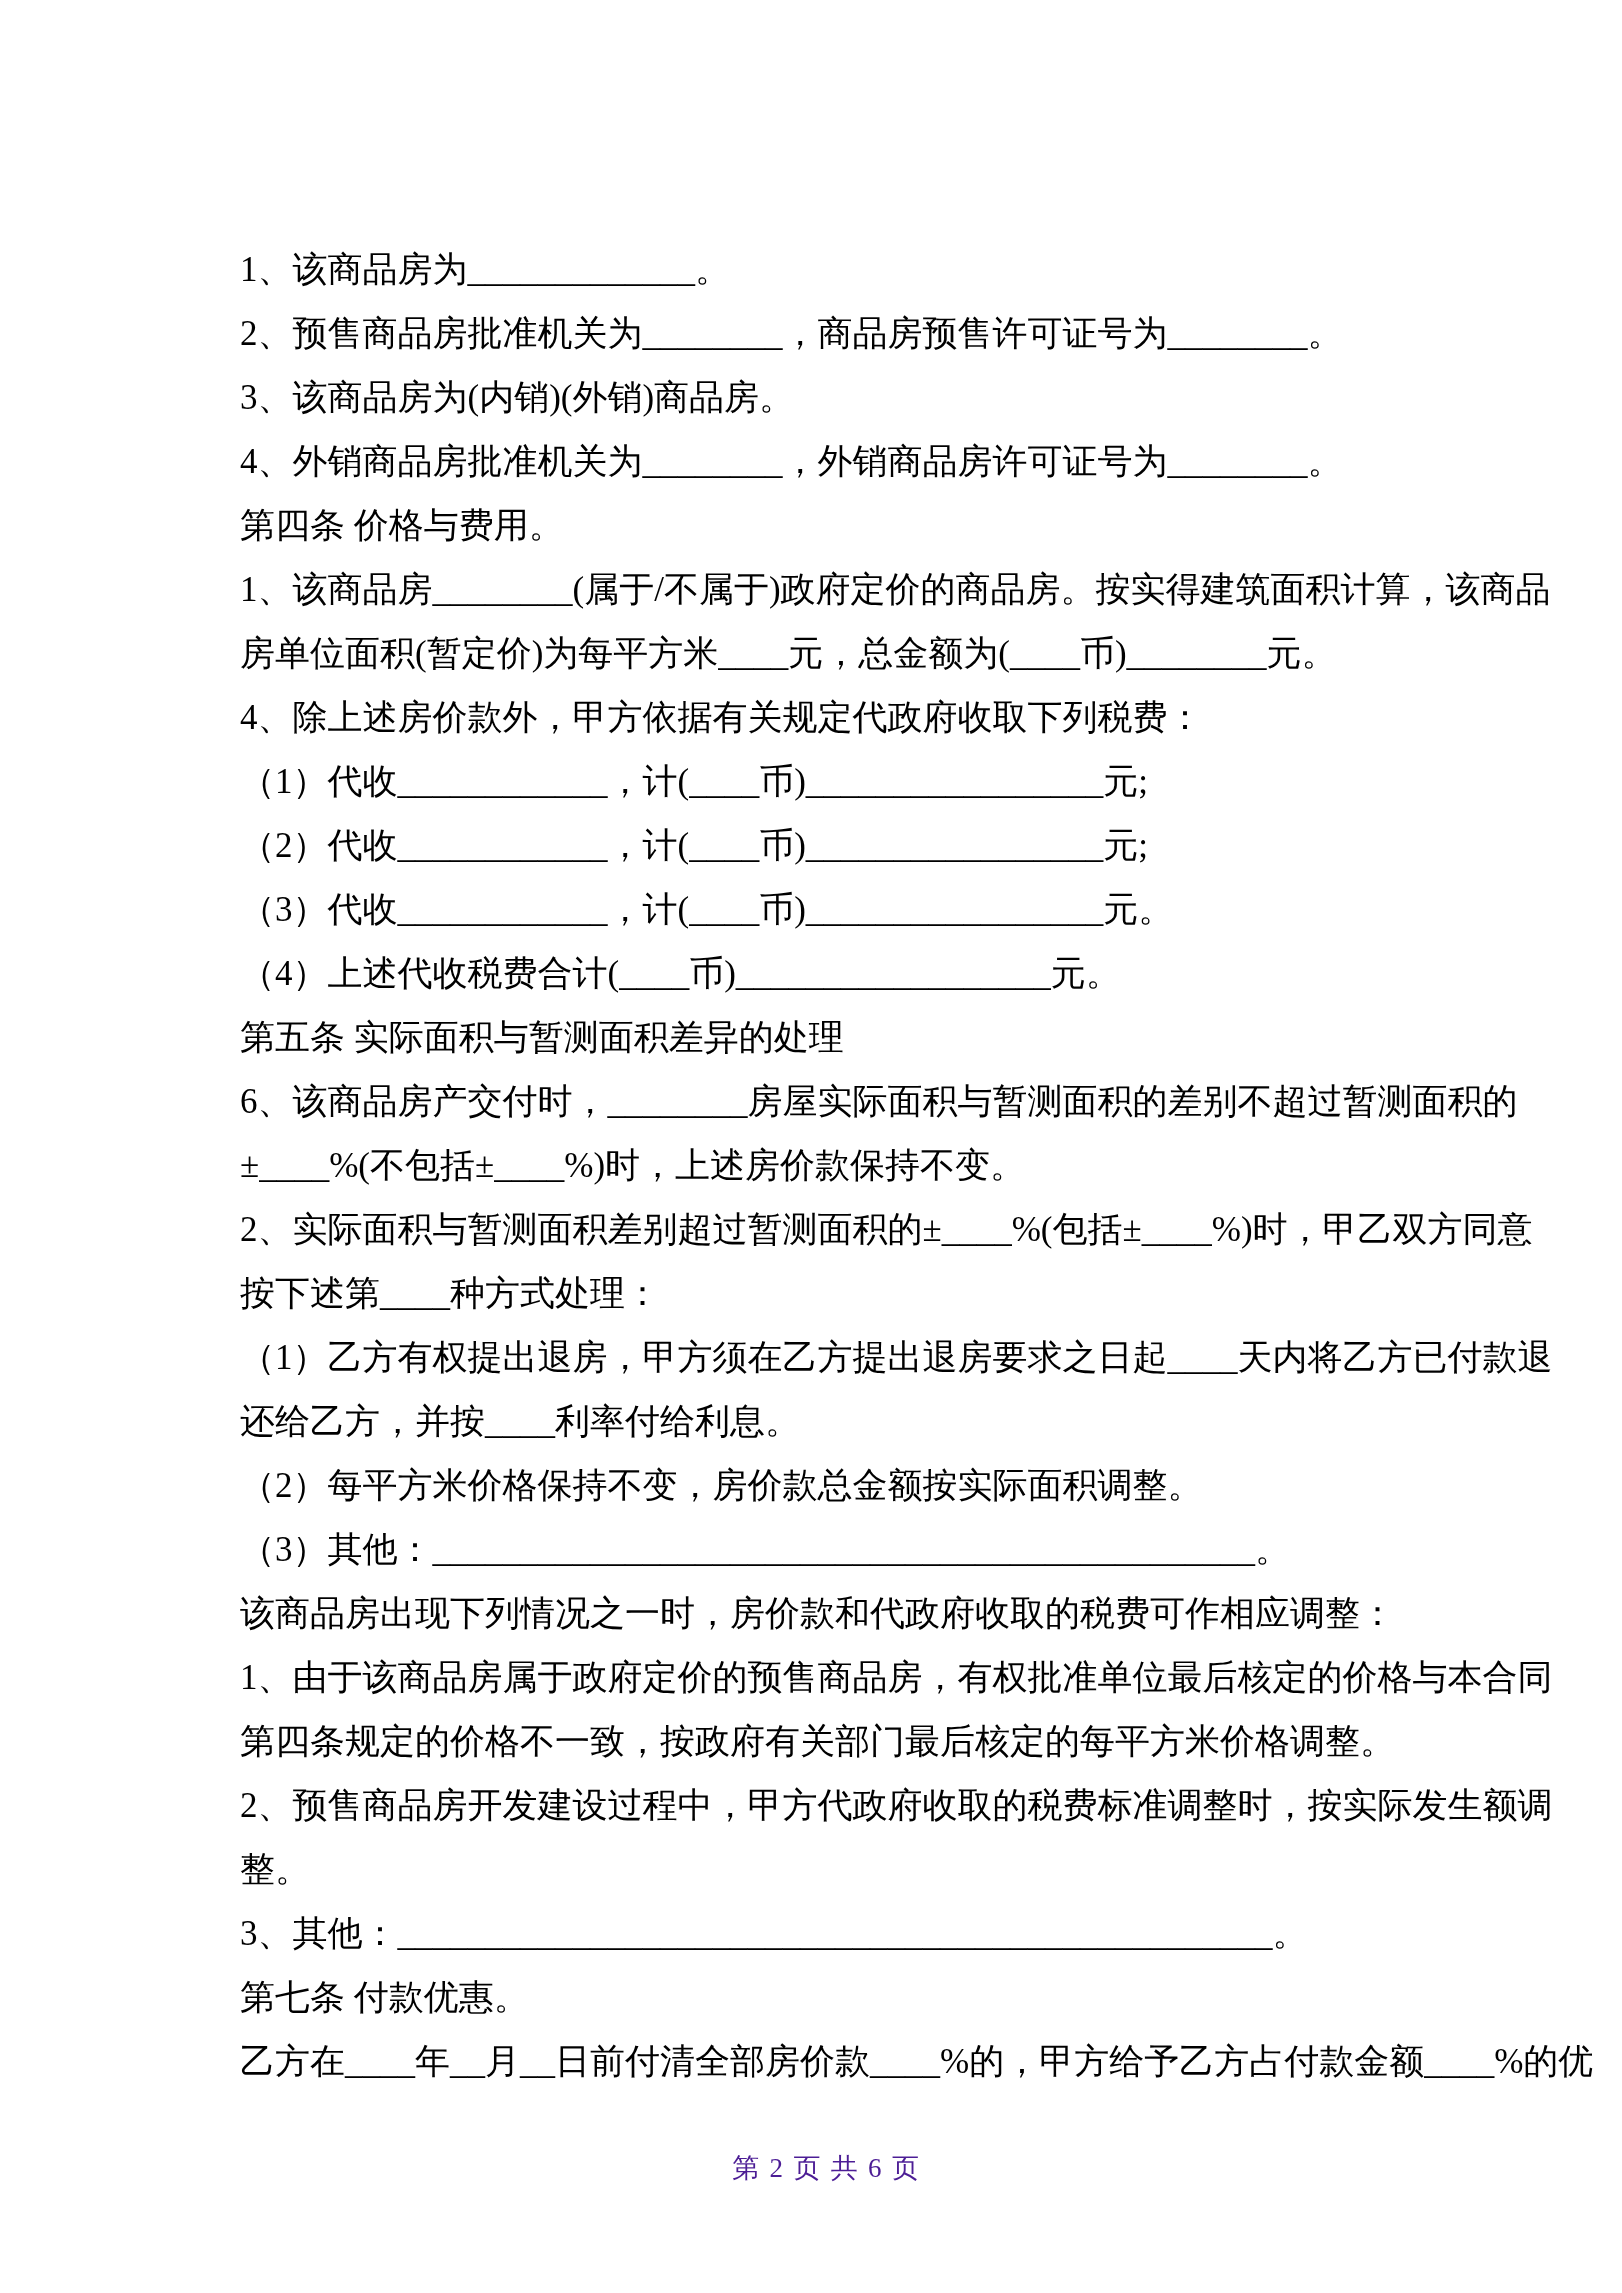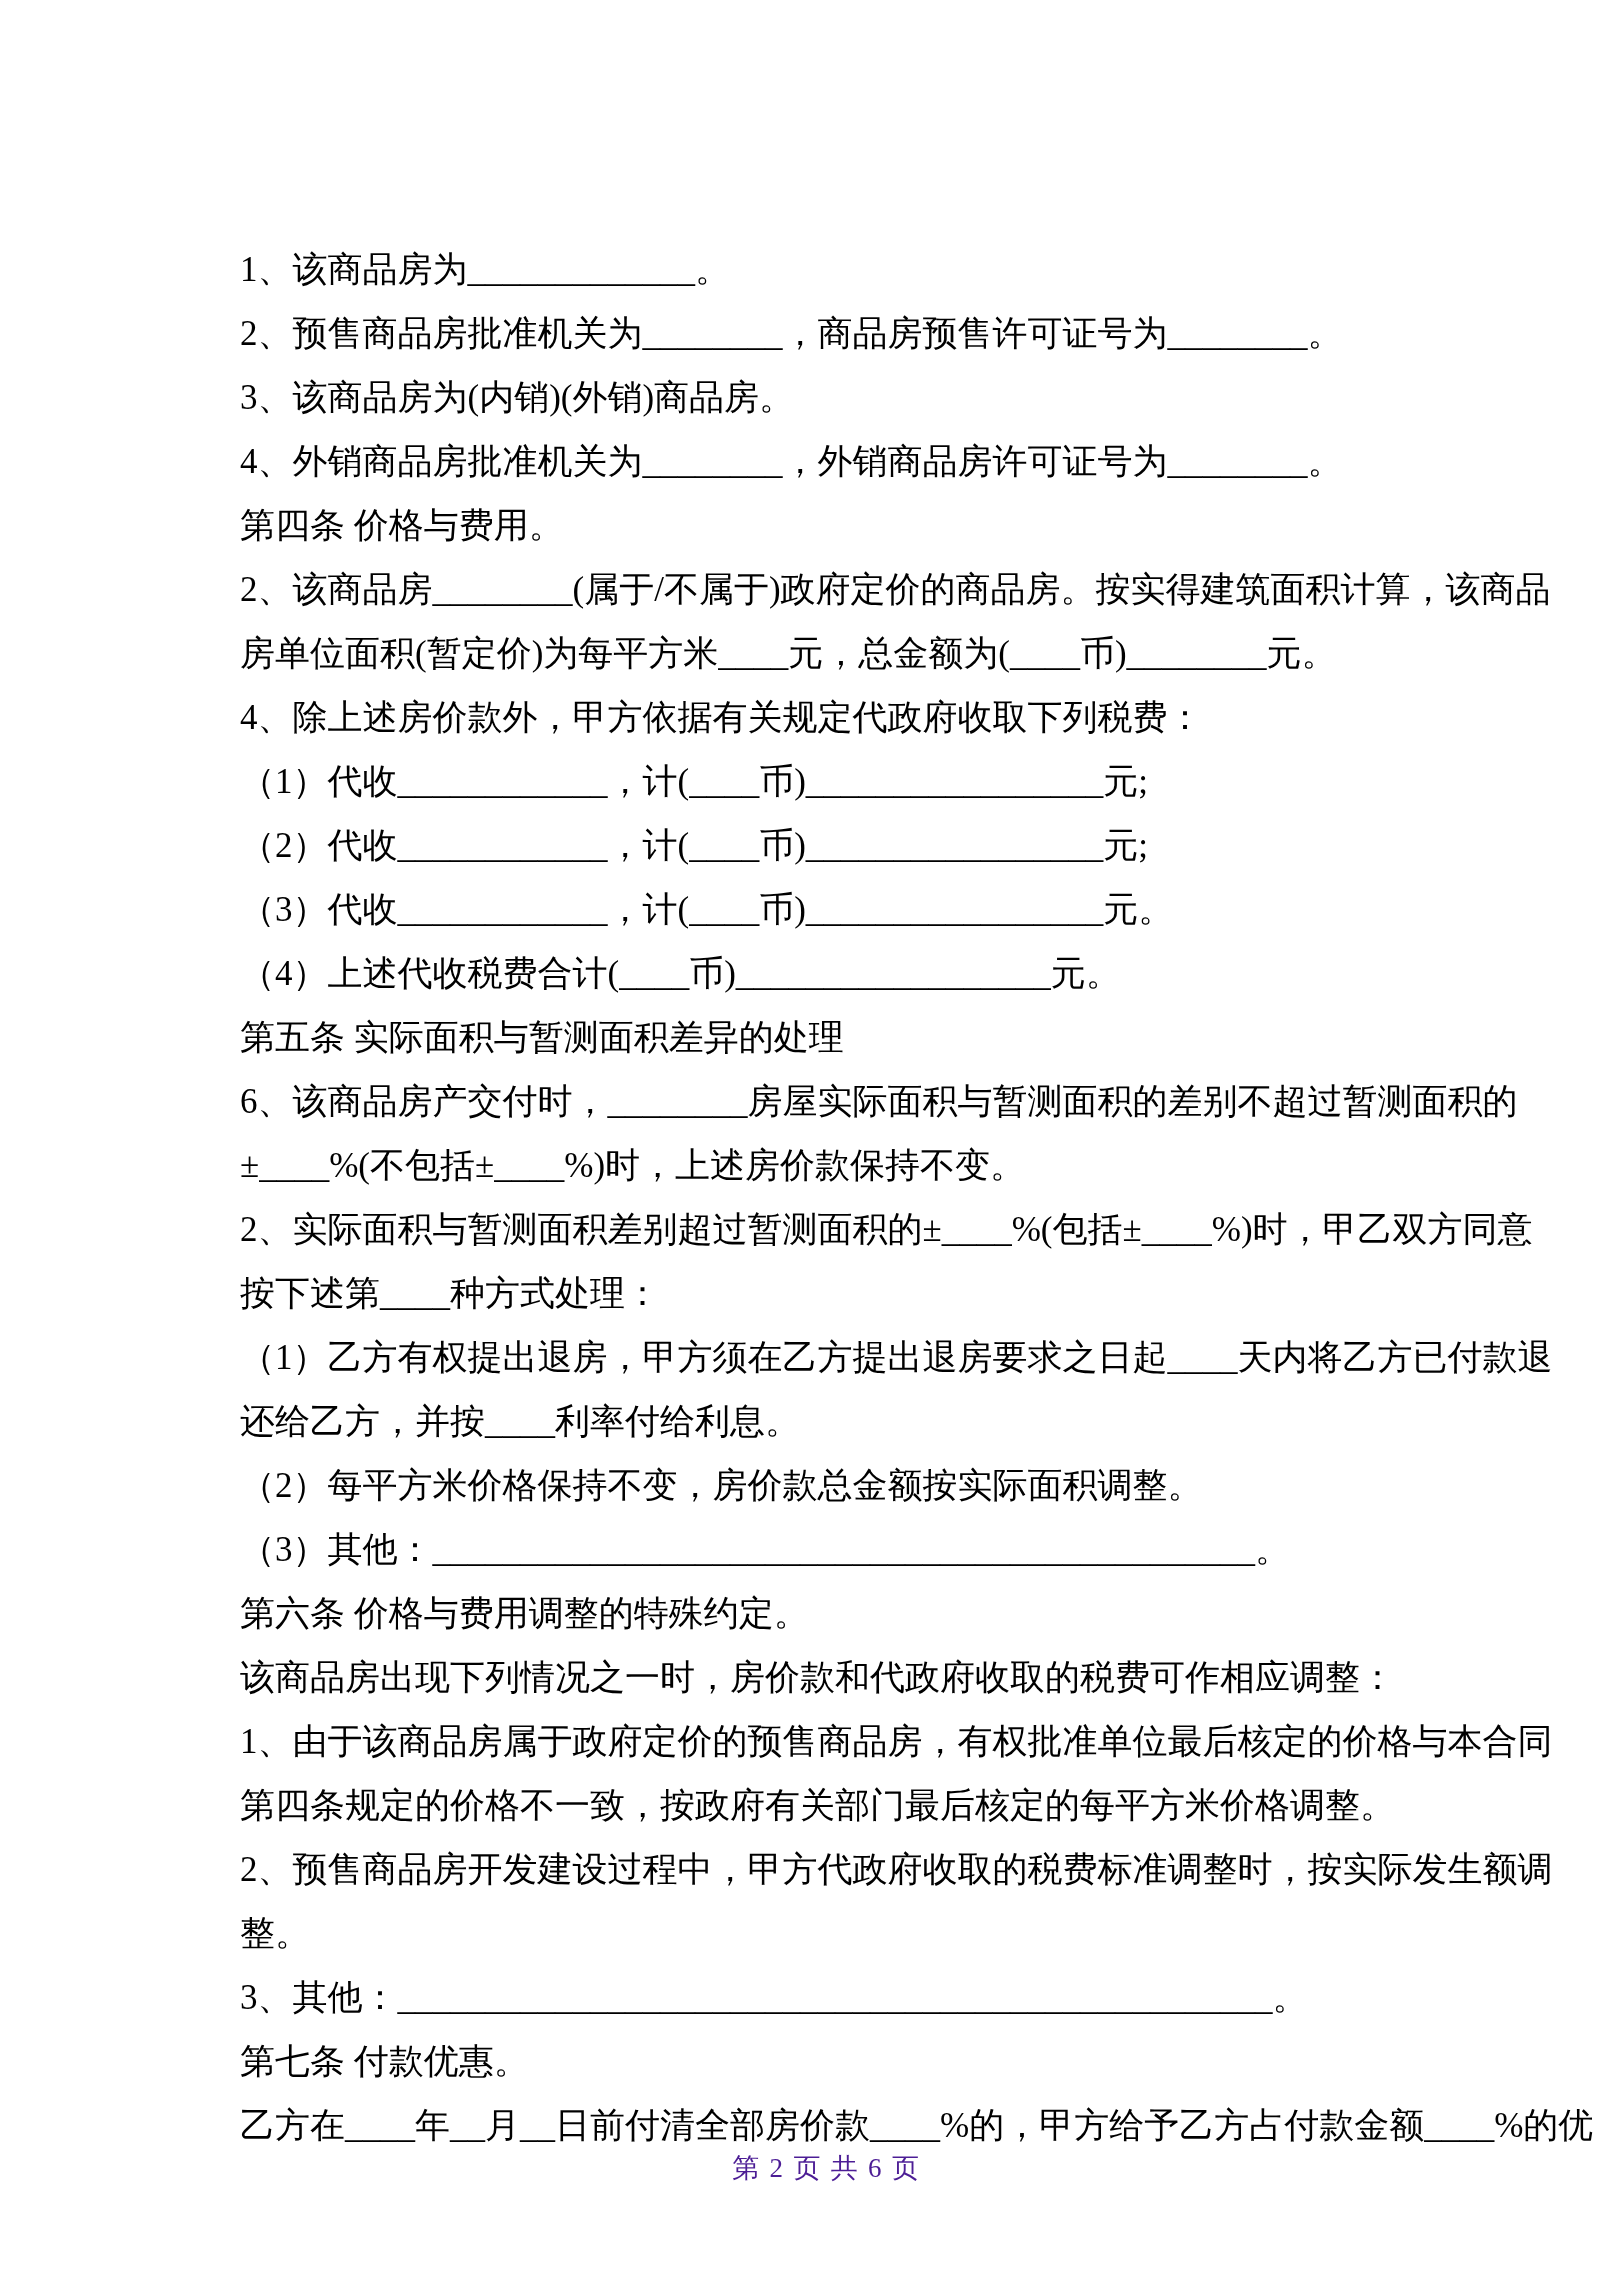--- a/index.html
+++ b/index.html
@@ -51,37 +51,36 @@
 </head>
 <body>
 
 <div class="page">
   <div class="content">
     <div class="line">1、该商品房为_____________。</div>
     <div class="line">2、预售商品房批准机关为________，商品房预售许可证号为________。</div>
     <div class="line">3、该商品房为(内销)(外销)商品房。</div>
     <div class="line">4、外销商品房批准机关为________，外销商品房许可证号为________。</div>
     <div class="line">第四条 价格与费用。</div>
-    <div class="line">2、该商品房________(属于/不属于)政府定价的商品房。按实得建筑面积计算，该商品</div>
+    <div class="line">1、该商品房________(属于/不属于)政府定价的商品房。按实得建筑面积计算，该商品</div>
     <div class="line">房单位面积(暂定价)为每平方米____元，总金额为(____币)________元。</div>
     <div class="line">4、除上述房价款外，甲方依据有关规定代政府收取下列税费：</div>
     <div class="line">（1）代收____________，计(____币)_________________元;</div>
     <div class="line">（2）代收____________，计(____币)_________________元;</div>
     <div class="line">（3）代收____________，计(____币)_________________元。</div>
     <div class="line">（4）上述代收税费合计(____币)__________________元。</div>
     <div class="line">第五条 实际面积与暂测面积差异的处理</div>
     <div class="line">6、该商品房产交付时，________房屋实际面积与暂测面积的差别不超过暂测面积的</div>
     <div class="line">±____%(不包括±____%)时，上述房价款保持不变。</div>
     <div class="line">2、实际面积与暂测面积差别超过暂测面积的±____%(包括±____%)时，甲乙双方同意</div>
     <div class="line">按下述第____种方式处理：</div>
     <div class="line">（1）乙方有权提出退房，甲方须在乙方提出退房要求之日起____天内将乙方已付款退</div>
     <div class="line">还给乙方，并按____利率付给利息。</div>
     <div class="line">（2）每平方米价格保持不变，房价款总金额按实际面积调整。</div>
     <div class="line">（3）其他：_______________________________________________。</div>
-    <div class="line">第六条 价格与费用调整的特殊约定。</div>
     <div class="line">该商品房出现下列情况之一时，房价款和代政府收取的税费可作相应调整：</div>
     <div class="line">1、由于该商品房属于政府定价的预售商品房，有权批准单位最后核定的价格与本合同</div>
     <div class="line">第四条规定的价格不一致，按政府有关部门最后核定的每平方米价格调整。</div>
     <div class="line">2、预售商品房开发建设过程中，甲方代政府收取的税费标准调整时，按实际发生额调</div>
     <div class="line">整。</div>
     <div class="line">3、其他：__________________________________________________。</div>
     <div class="line">第七条 付款优惠。</div>
     <div class="line">乙方在____年__月__日前付清全部房价款____%的，甲方给予乙方占付款金额____%的优</div>
   </div>
   <div class="footer">第 2 页 共 6 页</div>

